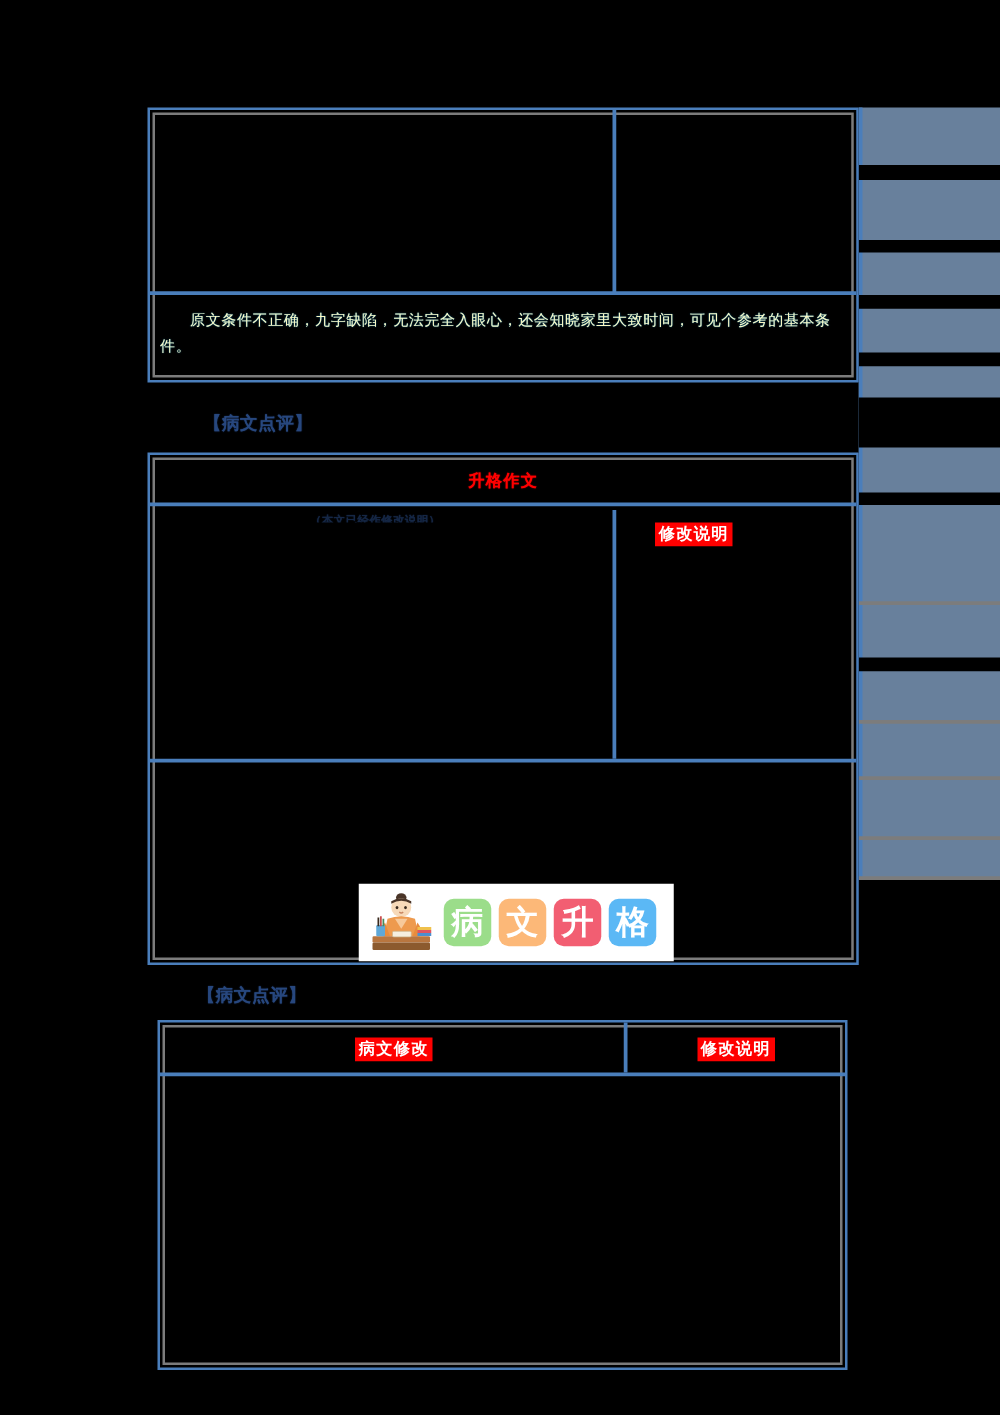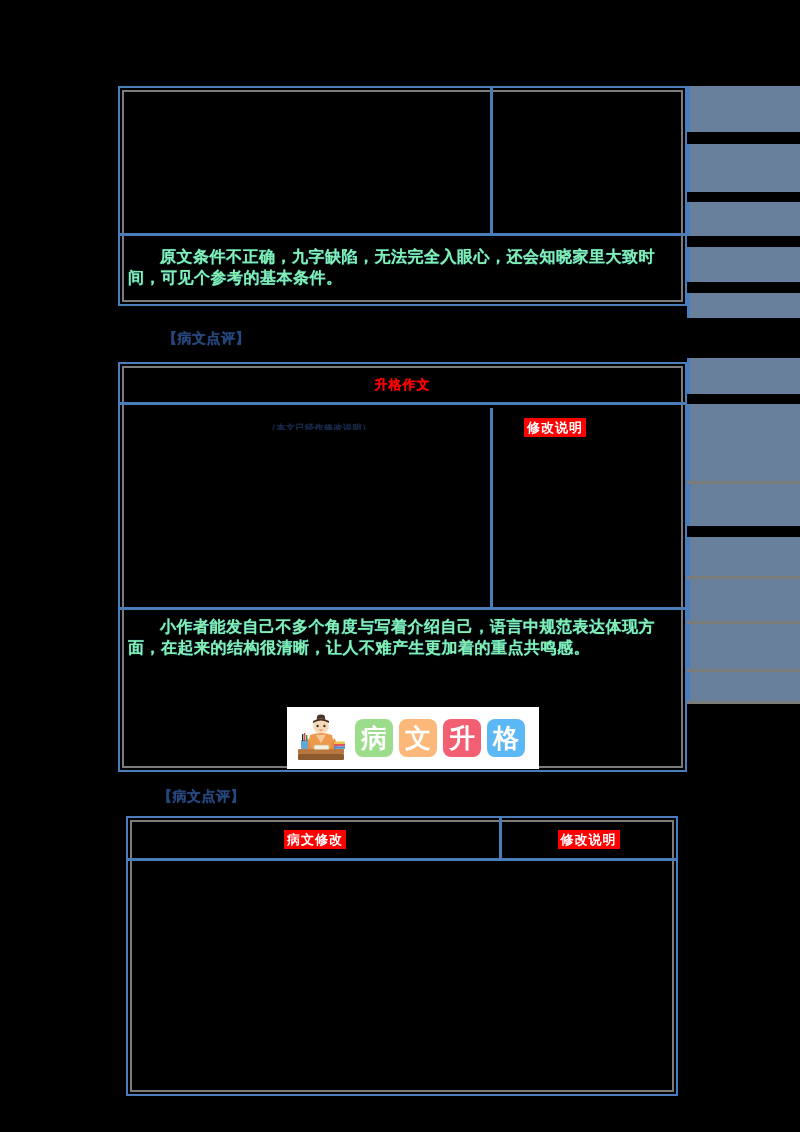--- a/index.html
+++ b/index.html
@@ -35,23 +35,23 @@
   .tbl .inner{
     position:absolute;inset:2px;
     border:2px solid #7C7C7C;
     box-sizing:border-box;
   }
   .vrule{position:absolute;top:0;bottom:0;width:3px;background:#4A7EBB;}
   .hrule{position:absolute;left:0;right:0;height:3px;background:#4A7EBB;}
 
   
   .cyan-body{
-    color:#86efac;
-    font-weight:bold;
-    font-size:16px;
+    color:#fef9c3;
+    font-weight:normal;
+    font-size:12px;
     line-height:21px;
     letter-spacing:.5px;
     text-shadow:0 0 1px #1CA2E2;
   }
   .indent{text-indent:2em;}
 
   .blue-head{
     color:#27477E;
     font-weight:bold;
     font-size:14px;
@@ -131,39 +131,36 @@
 <div class="blue-head" style="position:absolute;left:163px;top:330px;">【病文点评】</div>
 
 <div class="tbl" style="left:118px;top:362px;width:569px;height:410px;padding-left:29px;">
   <div class="inner"></div>
 
   <div style="position:absolute;left:6px;top:6px;width:553px;height:30px;display:flex;align-items:center;justify-content:center;">
     <span class="red-plain">升格作文</span>
   </div>
   <div class="hrule" style="top:38px;"></div>
 
-  <div style="position:absolute;left:147px;top:40px;width:300px;height:14px;overflow:hidden;margin-top:12px;">
+  <div style="position:absolute;left:128px;top:40px;width:300px;height:14px;overflow:hidden;">
     <span class="blue-head" style="font-size:9px;opacity:.55;">（本文已经作修改说明）</span>
   </div>
 
   <div class="vrule" style="left:370px;top:44px;height:199px;"></div>
 
   <div style="position:absolute;left:8px;top:52px;width:356px;height:185px;overflow:hidden;">
     <div class="cyan-body"></div>
   </div>
 
   <div style="position:absolute;left:378px;top:52px;width:183px;height:185px;overflow:hidden;">
     <span class="red-tag" style="margin-left:26px;margin-top:2px;">修改说明</span>
     <div class="cyan-body"></div>
   </div>
 
   <div class="hrule" style="top:243px;"></div>
-  <div style="position:absolute;left:8px;top:252px;width:553px;height:70px;overflow:hidden;">
-    <div class="cyan-body indent">小作者能发自己不多个角度与写着介绍自己，语言中规范表达体现方面，在起来的结构很清晰，让人不难产生更加着的重点共鸣感。</div>
-  </div>
 </div>
 
 <div class="logo-band">
   <svg class="scholar" viewBox="0 0 56 50">
 
     <ellipse cx="28" cy="5" rx="4.2" ry="3.4" fill="#4A3528"></ellipse>
 
     <ellipse cx="28" cy="13" rx="8" ry="7.5" fill="#F7D9B8"></ellipse>
     <path d="M20 10 q8 -5 16 0 l0 -2 q-8 -5 -16 0 z" fill="#4A3528"></path>
 

